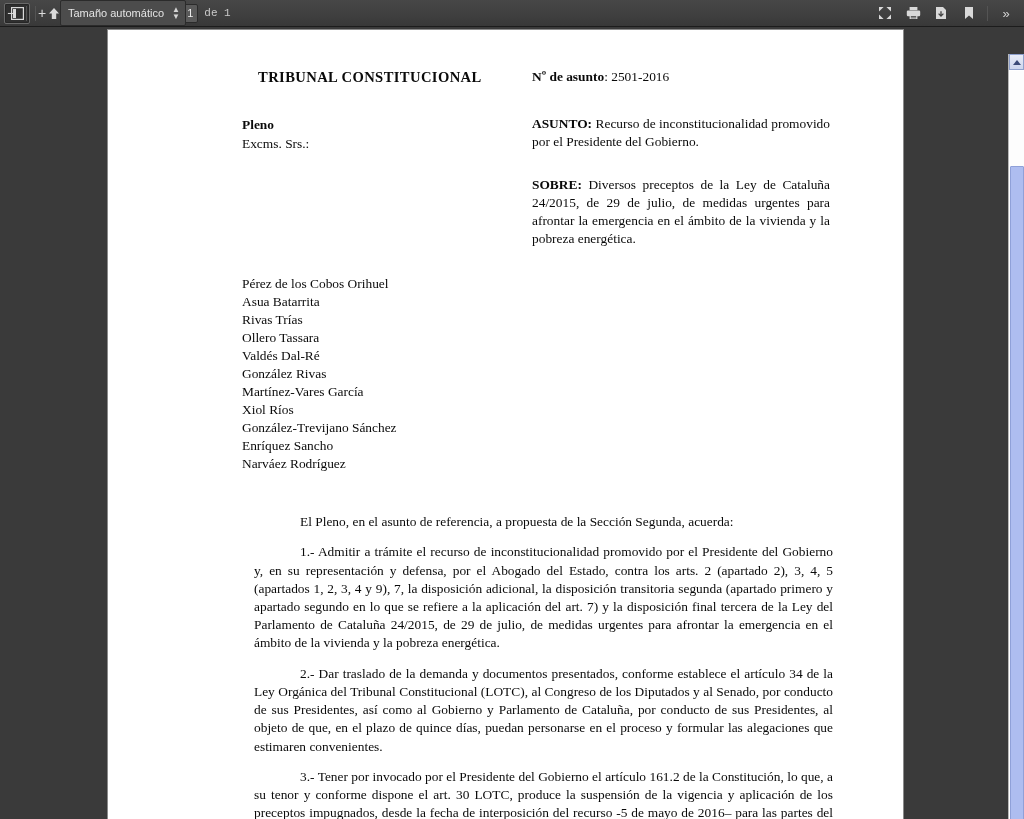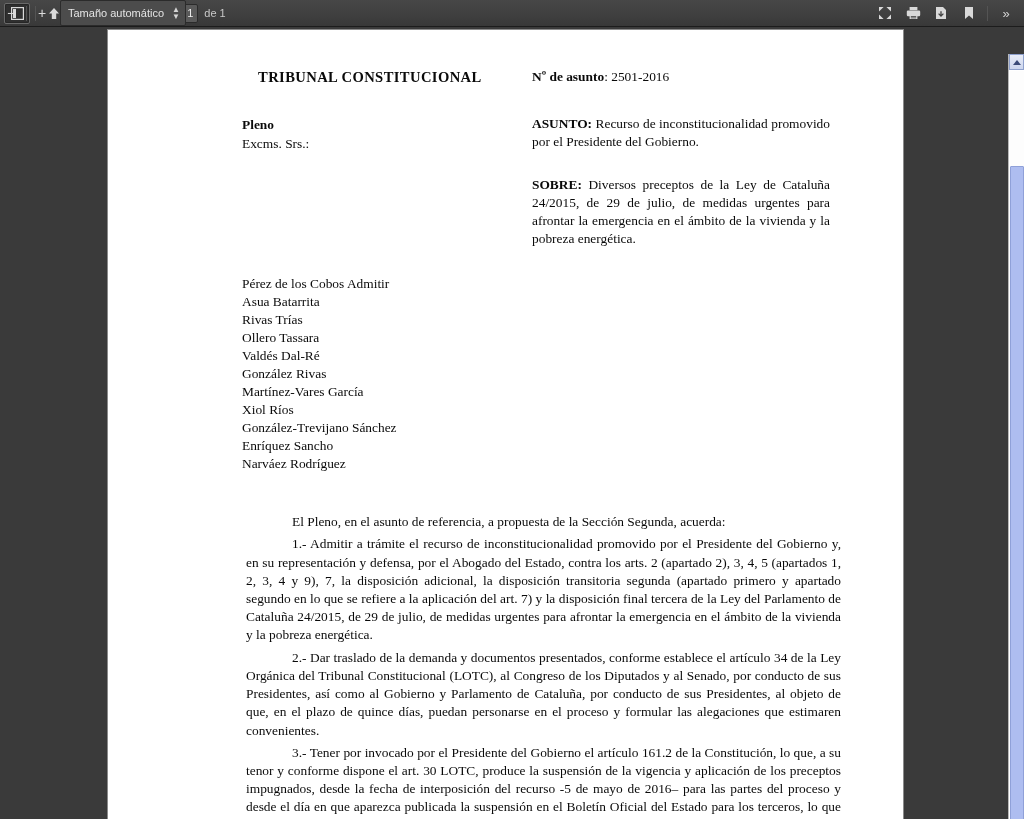--- a/index.html
+++ b/index.html
@@ -59,21 +59,21 @@
     border-radius: 2px;
     color: #ededed;
     font-family: "Liberation Sans", sans-serif;
     font-size: 11px;
     text-align: right;
     padding: 0 4px;
     outline: none;
   }
   #page-total {
     font-size: 11px; color: #c9c9c9;
-    margin-left: 6px; white-space: nowrap;
+    margin-left: 6px; white-space: nowrap; font-family: Liberation Mono, monospace;
   }
   #scale-select {
     height: 26px;
     min-width: 126px;
     background: #4c4c4c;
     border: 1px solid #2b2b2b;
     border-radius: 2px;
     color: #e4e4e4;
     font-family: "Liberation Sans", sans-serif;
     font-size: 11px;
@@ -153,21 +153,21 @@
   .rj-sobre { margin-top: 26px; }
 
   .names { margin-top: 27px; }
   .names div { line-height: 1.345; white-space: nowrap; }
 
   .body-text {
     margin-top: 40px;
     text-align: justify;
     line-height: 1.36;
   }
-  .body-text p { margin: 4px; text-indent: 46px; }
+  .body-text p { margin: 12px; text-indent: 46px; }
 
   
   #vscroll {
     position: absolute;
     top: 27px; right: 0;
     width: 16px; height: 792px;
     background: #ffffff;
     border-left: 1px solid #b9b9b9;
     z-index: 5;
   }
@@ -310,21 +310,21 @@
               <span class="block-label">ASUNTO:</span><span> Recurso de inconstitucionalidad promovido por el Presidente del Gobierno.</span>
             </div>
 
             <div class="rj rj-sobre">
               <span class="block-label">SOBRE:</span><span> Diversos preceptos de la Ley de Cataluña 24/2015, de 29 de julio, de medidas urgentes para afrontar la emergencia en el ámbito de la vivienda y la pobreza energética.</span>
             </div>
           </div>
         </div>
 
         <div class="names" id="names-list">
-            <div>Pérez de los Cobos Admitir</div>
+            <div>Pérez de los Cobos Orihuel</div>
             <div>Asua Batarrita</div>
             <div>Rivas Trías</div>
             <div>Ollero Tassara</div>
             <div>Valdés Dal-Ré</div>
             <div>González Rivas</div>
             <div>Martínez-Vares García</div>
             <div>Xiol Ríos</div>
             <div>González-Trevijano Sánchez</div>
             <div>Enríquez Sancho</div>
             <div>Narváez Rodríguez</div>

